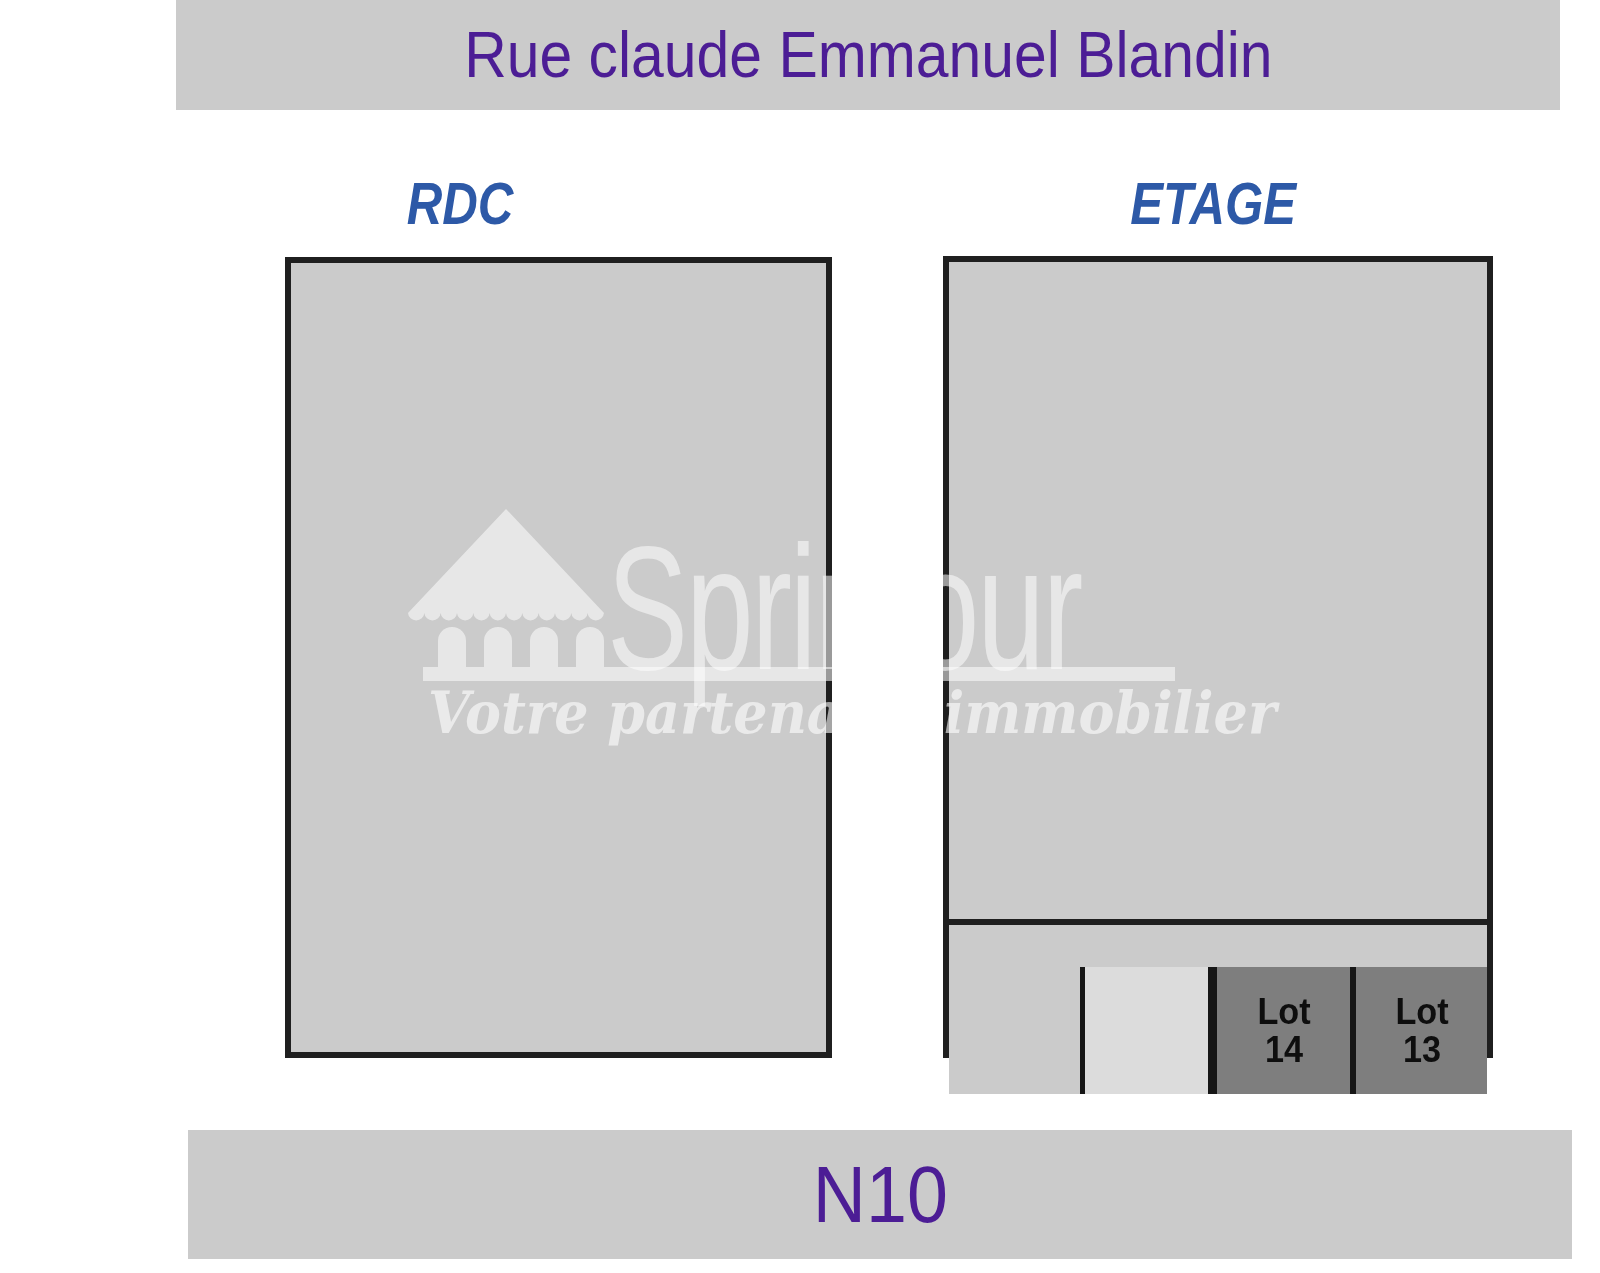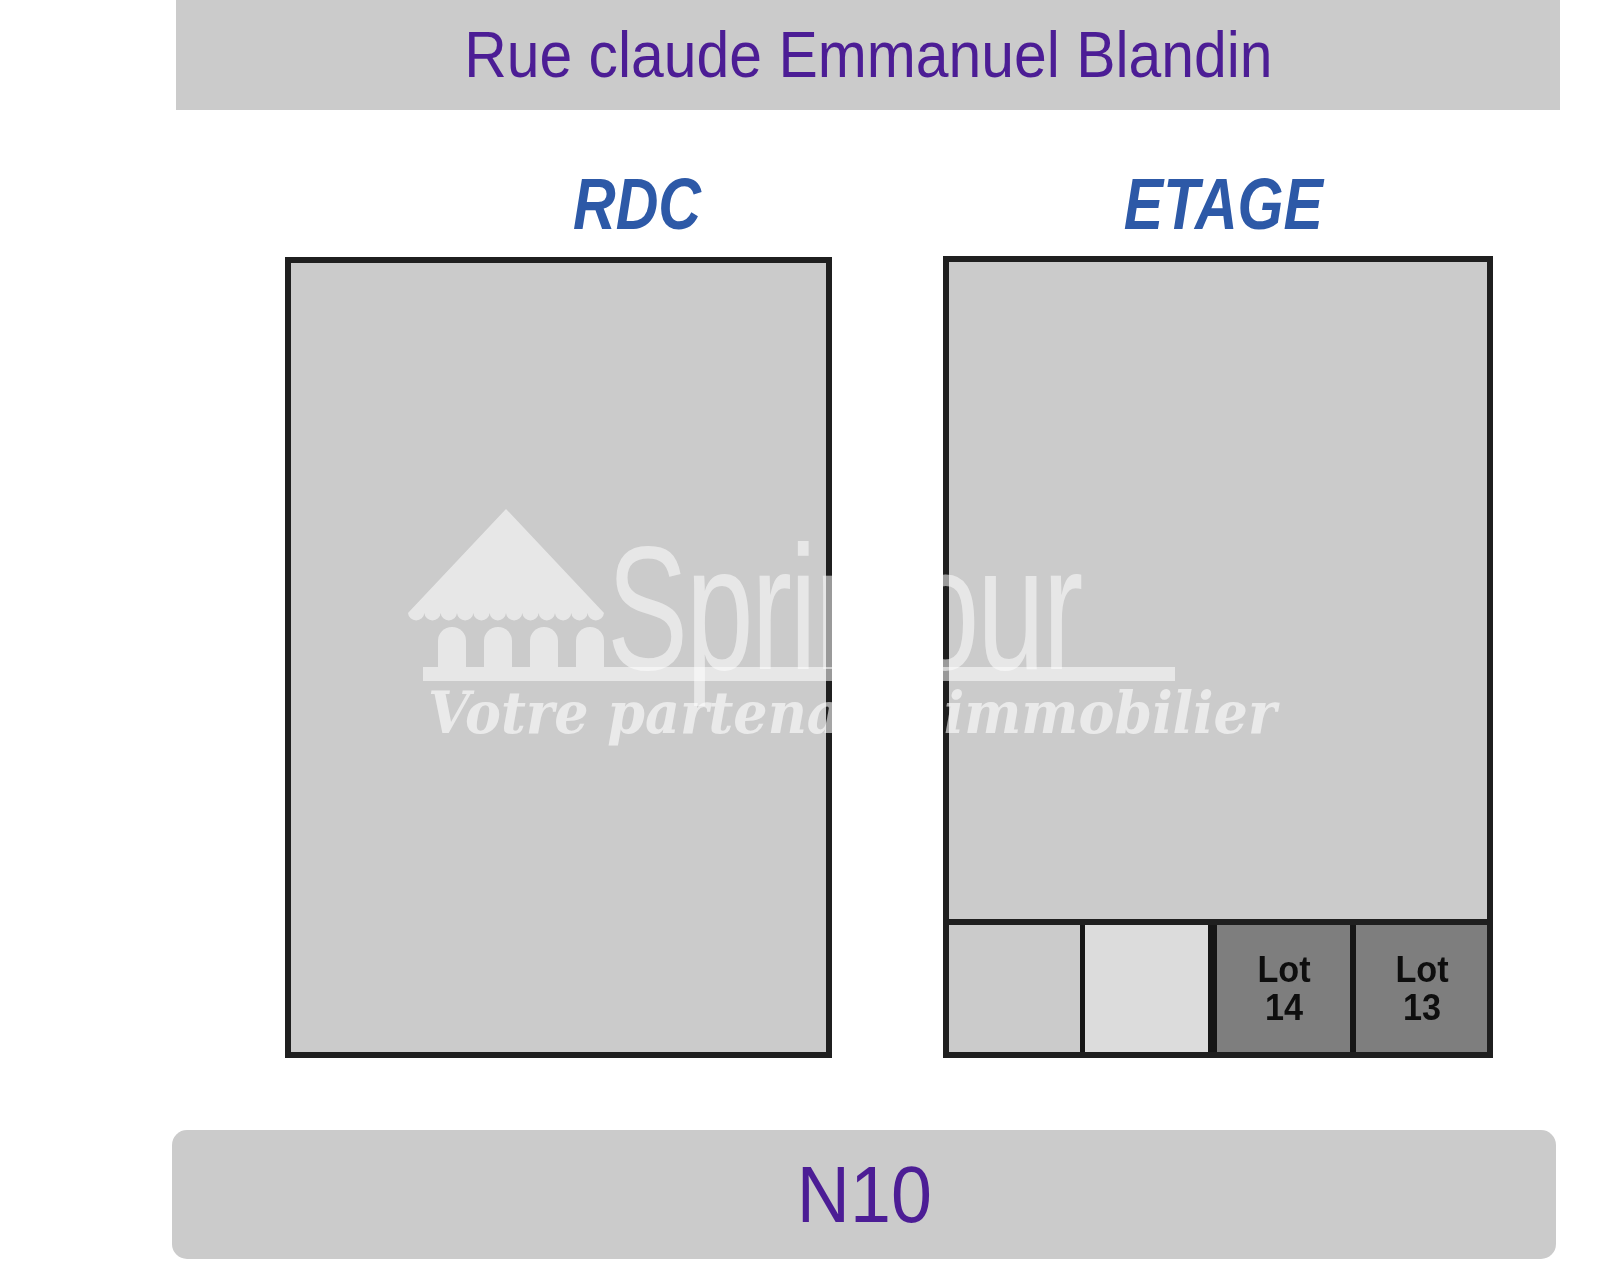--- a/index.html
+++ b/index.html
@@ -6,29 +6,29 @@
   #canvas{
     position:relative;width:1600px;height:1273px;background:#ffffff;overflow:hidden;
     font-family:"Liberation Sans",sans-serif;
   }
   
   .banner{
     position:absolute;background:#cbcbcb;display:flex;align-items:center;justify-content:center;
     color:#4c1d95;
   }
   #street-banner{left:176px;top:0;width:1384px;height:110px;font-size:64px;}
-  #road-banner{left:172px;top:1130px;width:1384px;height:129px;font-size:80px;border-radius:15px;}
+  #road-banner{left:188px;top:1130px;width:1384px;height:129px;font-size:80px;}
   .banner .cond{display:inline-block;transform:scaleX(0.92);white-space:nowrap;}
   
   .floor-title{
-    position:absolute;top:158px;width:320px;text-align:right;
-    font-size:72px;font-weight:bold;font-style:italic;color:#2d59a7;line-height:92px;
+    position:absolute;top:158px;width:320px;text-align:left;
+    font-size:60px;font-weight:bold;font-style:italic;color:#2d59a7;line-height:92px;
   }
   #title-rdc{left:395px;}
-  #title-etage{left:1025px;}
+  #title-etage{left:1112px;}
   .floor-title .cond{display:inline-block;transform:scaleX(0.82);white-space:nowrap;}
   
   .plan{
     position:absolute;background:#cbcbcb;border:6px solid #1f1f1f;box-sizing:border-box;
   }
   #plan-rdc{left:285px;top:257px;width:547px;height:801px;}
   #plan-etage{left:943px;top:256px;width:550px;height:802px;}
   
   #green-block{
     position:absolute;left:574px;top:653px;width:258px;height:405px;box-sizing:border-box;
@@ -40,21 +40,21 @@
   #lot-05{top:215px;bottom:0;height:auto;}
   .lot-label{
     font-size:40px;font-weight:bold;color:#0b0b0b;white-space:nowrap;
     transform:scaleX(0.92);
   }
   
   #etage-row{
     position:absolute;left:0;right:0;bottom:0;height:133px;box-sizing:border-box;
     border-top:6px solid #1f1f1f;display:flex;
   }
-  .cell{box-sizing:border-box;height:100%;}
+  .cell{box-sizing:border-box;height:100%;margin-top:42px;}
   #cell-empty-1{width:136px;background:#cbcbcb;border-right:5px solid #161616;}
   #cell-empty-2{width:132px;background:#dcdcdc;border-right:9px solid #161616;}
   #lot-14{width:139px;background:#7e7e7e;border-right:6px solid #161616;}
   #lot-13{width:131px;background:#7e7e7e;}
   .dark-lot{display:flex;align-items:center;justify-content:center;}
   .dark-lot-label{
     font-size:36px;font-weight:bold;color:#0e0e0e;line-height:38px;text-align:center;
     transform:scaleX(0.95);
   }
   

